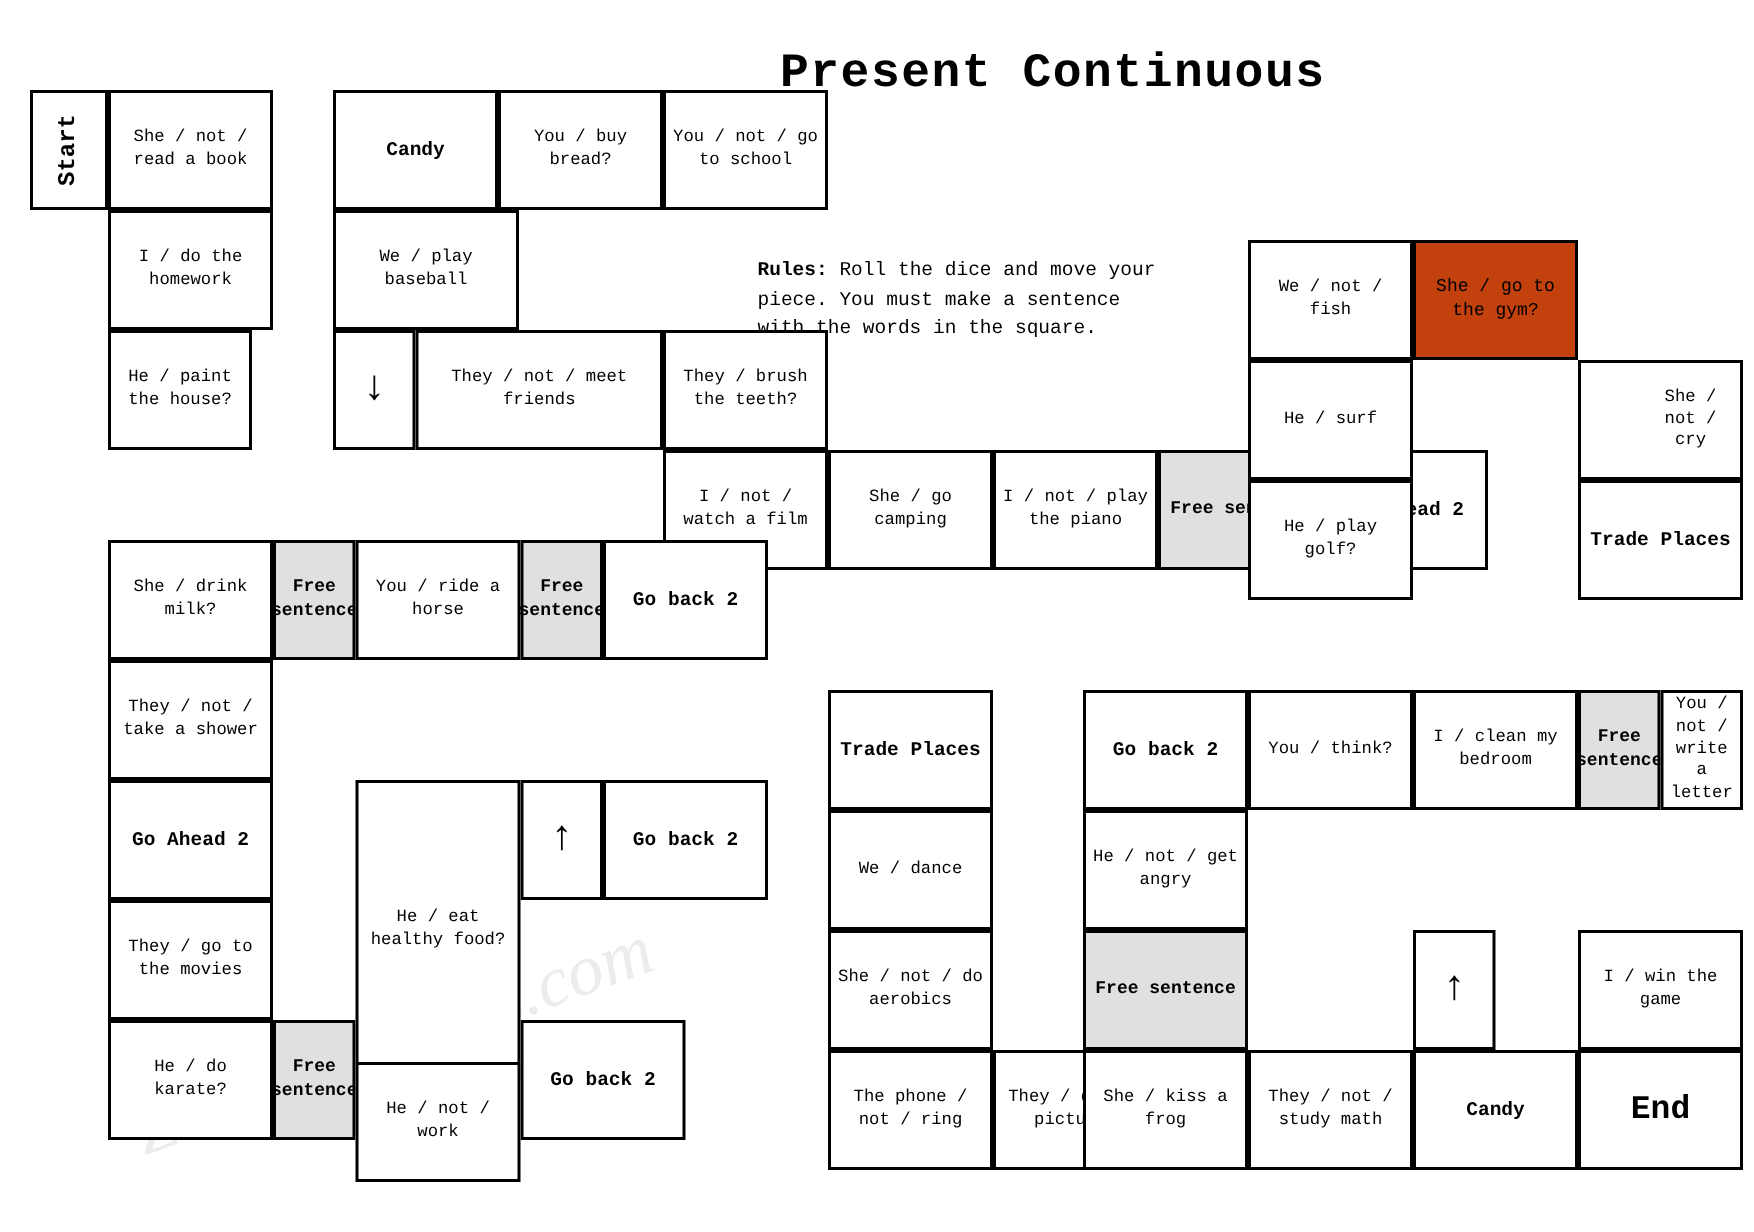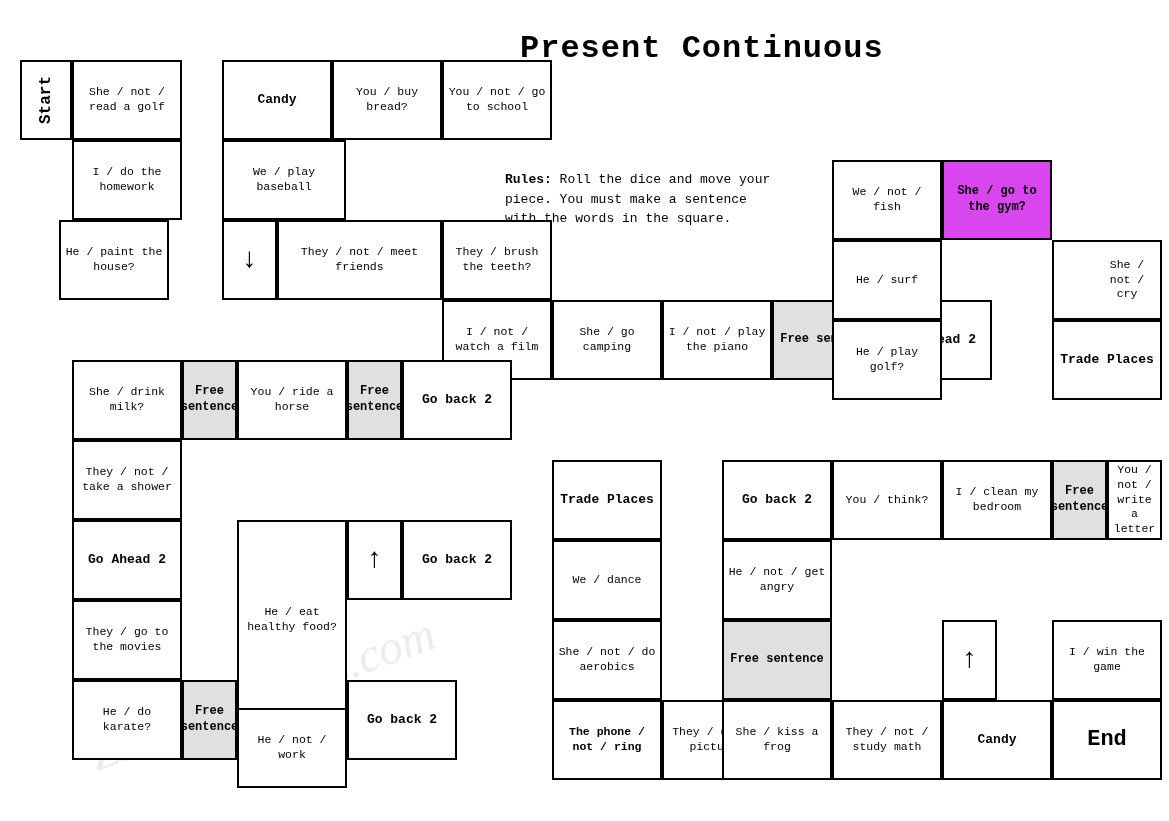--- a/index.html
+++ b/index.html
@@ -81,57 +81,57 @@
   <div class="title">Present Continuous</div>
 
   <div class="rules-box">
     <span class="rules-label">Rules:</span><span> Roll the dice and move your piece. You must make a sentence with the words in the square.</span>
   </div>
 
   <div class="board" id="board-container"></div>
 
   <div class="watermark">ZSLprintables.com</div>
 <div class="cell" style="left: 20px; top: 60px; width: 52px; height: 80px; position: absolute; writing-mode: vertical-rl; text-orientation: mixed; transform: rotate(180deg); font-weight: bold; font-size: 16px;">Start</div>
-    <div class="cell" style="left: 72px; top: 60px; width: 110px; height: 80px; position: absolute;">She / not / read a golf</div>
+    <div class="cell" style="left: 72px; top: 60px; width: 110px; height: 80px; position: absolute;">She / not / read a book</div>
     <div class="cell" style="left: 222px; top: 60px; width: 110px; height: 80px; position: absolute; font-weight: bold; font-size: 13px;">Candy</div>
     <div class="cell" style="left: 332px; top: 60px; width: 110px; height: 80px; position: absolute;">You / buy bread?</div>
     <div class="cell" style="left: 442px; top: 60px; width: 110px; height: 80px; position: absolute;">You / not / go to school</div>
     <div class="cell" style="left: 72px; top: 140px; width: 110px; height: 80px; position: absolute;">I / do the homework</div>
     <div class="cell" style="left: 222px; top: 140px; width: 124px; height: 80px; position: absolute;">We / play baseball</div>
-    <div class="cell" style="left: 59px; top: 220px; width: 110px; height: 80px; position: absolute;">He / paint the house?</div>
+    <div class="cell" style="left: 72px; top: 220px; width: 96px; height: 80px; position: absolute;">He / paint the house?</div>
     <div class="cell" style="left: 222px; top: 220px; width: 55px; height: 80px; position: absolute; font-size: 28px; border: 2px solid rgb(0, 0, 0);">↓</div>
     <div class="cell" style="left: 277px; top: 220px; width: 165px; height: 80px; position: absolute;">They / not / meet friends</div>
     <div class="cell" style="left: 442px; top: 220px; width: 110px; height: 80px; position: absolute;">They / brush the teeth?</div>
     <div class="cell" style="left: 442px; top: 300px; width: 110px; height: 80px; position: absolute;">I / not / watch a film</div>
     <div class="cell" style="left: 72px; top: 360px; width: 110px; height: 80px; position: absolute;">She / drink milk?</div>
     <div class="cell" style="left: 182px; top: 360px; width: 55px; height: 80px; position: absolute; font-weight: bold; font-size: 12px; background: rgb(224, 224, 224);">Free sentence</div>
     <div class="cell" style="left: 237px; top: 360px; width: 110px; height: 80px; position: absolute;">You / ride a horse</div>
     <div class="cell" style="left: 347px; top: 360px; width: 55px; height: 80px; position: absolute; font-weight: bold; font-size: 12px; background: rgb(224, 224, 224);">Free sentence</div>
     <div class="cell" style="left: 402px; top: 360px; width: 110px; height: 80px; position: absolute; font-weight: bold; font-size: 13px;">Go back 2</div>
     <div class="cell" style="left: 662px; top: 300px; width: 110px; height: 80px; position: absolute;">I / not / play the piano</div>
     <div class="cell" style="left: 552px; top: 300px; width: 110px; height: 80px; position: absolute;">She / go camping</div>
     <div class="cell" style="left: 772px; top: 300px; width: 110px; height: 80px; position: absolute; font-weight: bold; font-size: 12px; background: rgb(224, 224, 224);">Free sentence</div>
     <div class="cell" style="left: 882px; top: 300px; width: 110px; height: 80px; position: absolute; font-weight: bold; font-size: 13px;">Go Ahead 2</div>
     <div class="cell" style="left: 552px; top: 460px; width: 110px; height: 80px; position: absolute; font-weight: bold; font-size: 13px;">Trade Places</div>
     <div class="cell" style="left: 552px; top: 540px; width: 110px; height: 80px; position: absolute;">We / dance</div>
     <div class="cell" style="left: 552px; top: 620px; width: 110px; height: 80px; position: absolute;">She / not / do aerobics</div>
-    <div class="cell" style="left: 552px; top: 700px; width: 110px; height: 80px; position: absolute; font-weight: bold;">The phone / not / ring</div>
+    <div class="cell" style="left: 552px; top: 700px; width: 110px; height: 80px; position: absolute;">The phone / not / ring</div>
     <div class="cell" style="left: 662px; top: 700px; width: 110px; height: 80px; position: absolute;">They / draw a picture?</div>
     <div class="cell" style="left: 72px; top: 440px; width: 110px; height: 80px; position: absolute;">They / not / take a shower</div>
     <div class="cell" style="left: 72px; top: 520px; width: 110px; height: 80px; position: absolute; font-weight: bold; font-size: 13px;">Go Ahead 2</div>
     <div class="cell" style="left: 72px; top: 600px; width: 110px; height: 80px; position: absolute;">They / go to the movies</div>
     <div class="cell" style="left: 72px; top: 680px; width: 110px; height: 80px; position: absolute;">He / do karate?</div>
     <div class="cell" style="left: 182px; top: 680px; width: 55px; height: 80px; position: absolute; font-weight: bold; font-size: 12px; background: rgb(224, 224, 224);">Free sentence</div>
     <div class="cell" style="left: 237px; top: 520px; width: 110px; height: 200px; position: absolute;">He / eat healthy food?</div>
     <div class="cell" style="left: 347px; top: 520px; width: 55px; height: 80px; position: absolute; font-size: 28px; border: 2px solid rgb(0, 0, 0);">↑</div>
     <div class="cell" style="left: 402px; top: 520px; width: 110px; height: 80px; position: absolute; font-weight: bold; font-size: 13px;">Go back 2</div>
     <div class="cell" style="left: 237px; top: 680px; width: 110px; height: 80px; position: absolute; margin-top: 28px;">He / not / work</div>
     <div class="cell" style="left: 347px; top: 680px; width: 110px; height: 80px; position: absolute; font-weight: bold; font-size: 13px;">Go back 2</div>
     <div class="cell" style="left: 832px; top: 160px; width: 110px; height: 80px; position: absolute;">We / not / fish</div>
-    <div class="cell" style="left: 942px; top: 160px; width: 110px; height: 80px; position: absolute; font-weight: bold; font-size: 12px; background: #d946ef;">She / go to the gym?</div>
+    <div class="cell" style="left: 942px; top: 160px; width: 110px; height: 80px; position: absolute; font-weight: normal; font-size: 12px; background: #c2410c;">She / go to the gym?</div>
     <div class="cell" style="left: 832px; top: 240px; width: 110px; height: 80px; position: absolute;">He / surf</div>
     <div class="cell" style="left: 1052px; top: 240px; width: 110px; height: 80px; position: absolute; padding-left: 43px;">She / not / cry</div>
     <div class="cell" style="left: 832px; top: 320px; width: 110px; height: 80px; position: absolute;">He / play golf?</div>
     <div class="cell" style="left: 1052px; top: 320px; width: 110px; height: 80px; position: absolute; font-weight: bold; font-size: 13px;">Trade Places</div>
     <div class="cell" style="left: 722px; top: 460px; width: 110px; height: 80px; position: absolute; font-weight: bold; font-size: 13px;">Go back 2</div>
     <div class="cell" style="left: 832px; top: 460px; width: 110px; height: 80px; position: absolute;">You / think?</div>
     <div class="cell" style="left: 942px; top: 460px; width: 110px; height: 80px; position: absolute;">I / clean my bedroom</div>
     <div class="cell" style="left: 1052px; top: 460px; width: 55px; height: 80px; position: absolute; font-weight: bold; font-size: 12px; background: rgb(224, 224, 224);">Free sentence</div>
     <div class="cell" style="left: 1107px; top: 460px; width: 55px; height: 80px; position: absolute;">You / not / write a letter</div>
     <div class="cell" style="left: 722px; top: 540px; width: 110px; height: 80px; position: absolute;">He / not / get angry</div>

